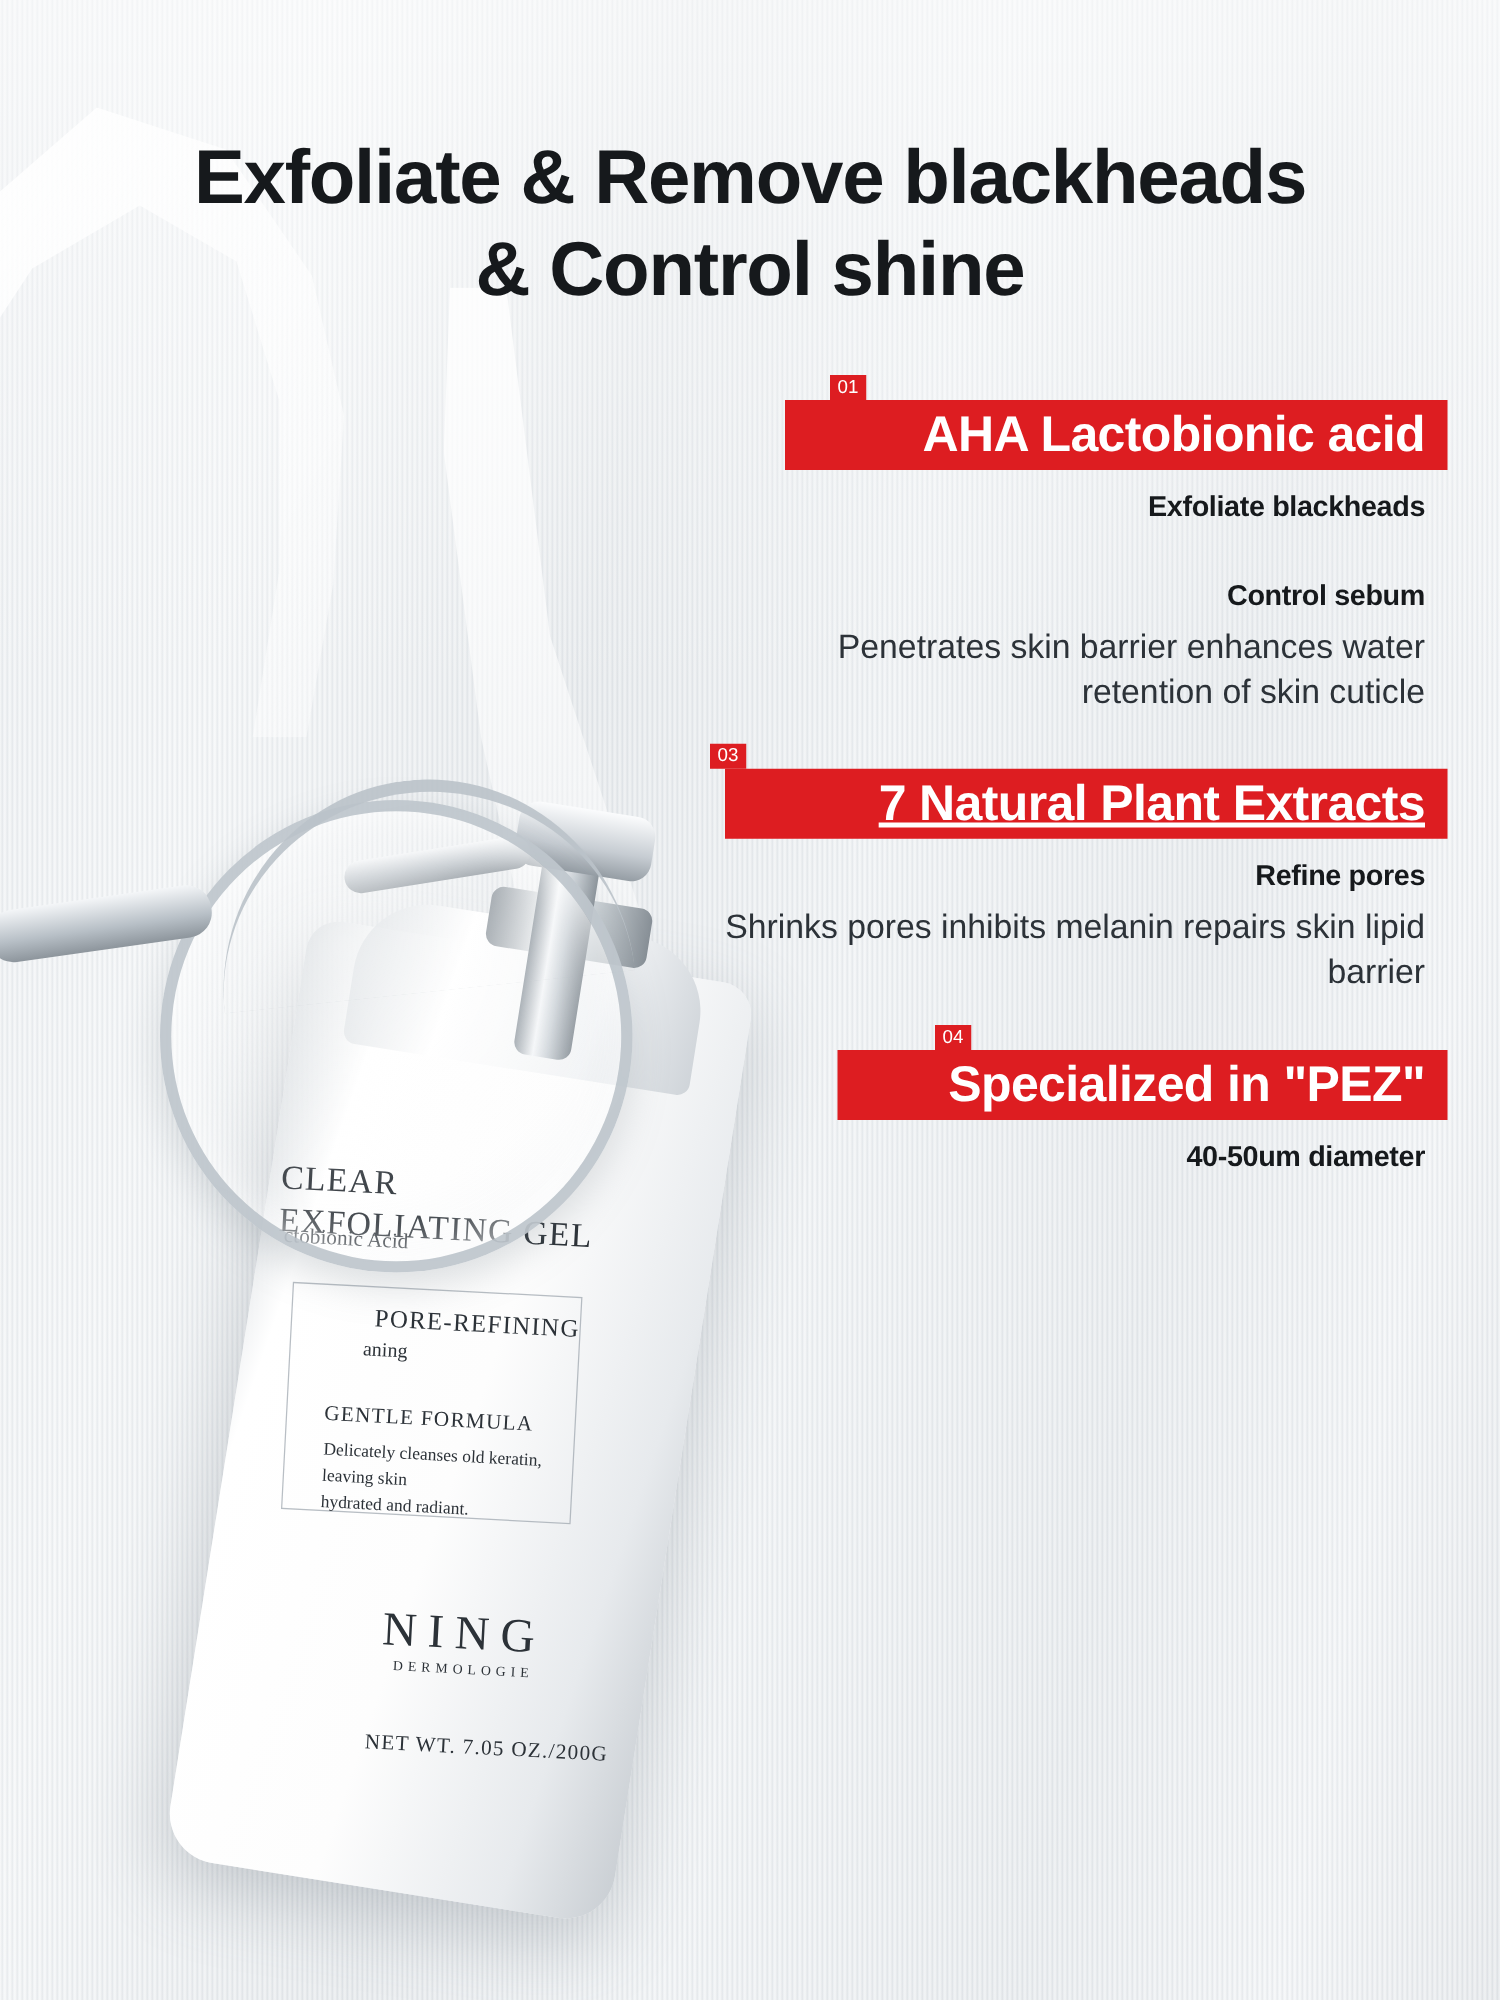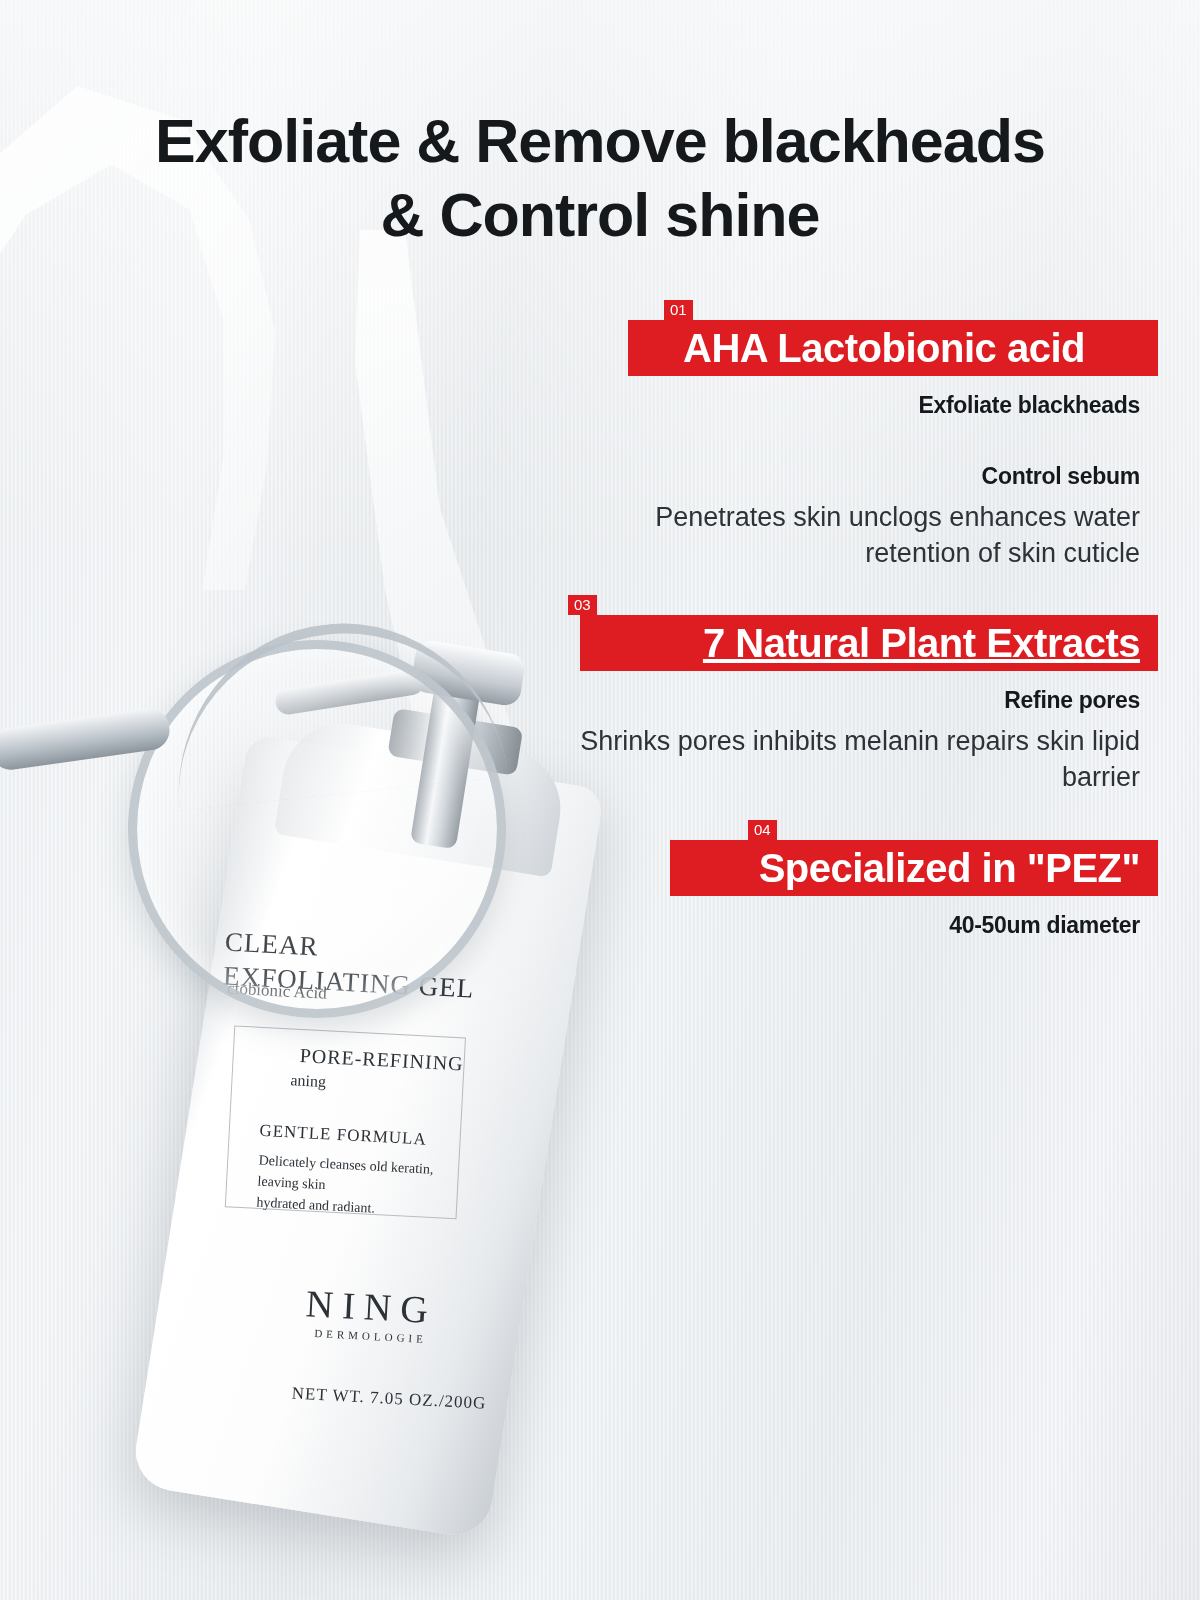--- a/index.html
+++ b/index.html
@@ -217,21 +217,21 @@
   }
   .feature .desc {
     text-align: right;
     color: #2c3238;
     font-size: 27px;
     line-height: 1.32;
     margin-top: 10px;
   }
 
   
-  .f1 .bar { width: 512px; margin-left: 68px; text-align: center; }
+  .f1 .bar { width: 512px; margin-left: 68px; }
   .f1 .num { left: 36px; }
   .f2 .bar { width: 340px; margin-left: 240px; }
   .f2 .num { left: 208px; }
   .f3 .bar { width: 560px; margin-left: 20px; text-decoration: underline; }
   .f3 .num { left: -12px; }
   .f4 .bar { width: 470px; margin-left: 110px; }
   .f4 .num { left: 78px; }
 </style>
 </head>
 <body>
@@ -283,21 +283,21 @@
     <div class="feature f1">
       <div class="bar">
         <span class="num">01</span>
         <span>AHA Lactobionic acid</span>
       </div>
       <div class="sub">Exfoliate blackheads</div>
     </div>
 
     <div class="feature f2">
       <div class="sub">Control sebum</div>
-      <div class="desc">Penetrates skin unclogs enhances water retention of skin cuticle</div>
+      <div class="desc">Penetrates skin barrier enhances water retention of skin cuticle</div>
     </div>
 
     <div class="feature f3">
       <div class="bar">
         <span class="num">03</span>
         <span>7 Natural Plant Extracts</span>
       </div>
       <div class="sub">Refine pores</div>
       <div class="desc">Shrinks pores inhibits melanin repairs skin lipid barrier</div>
     </div>

